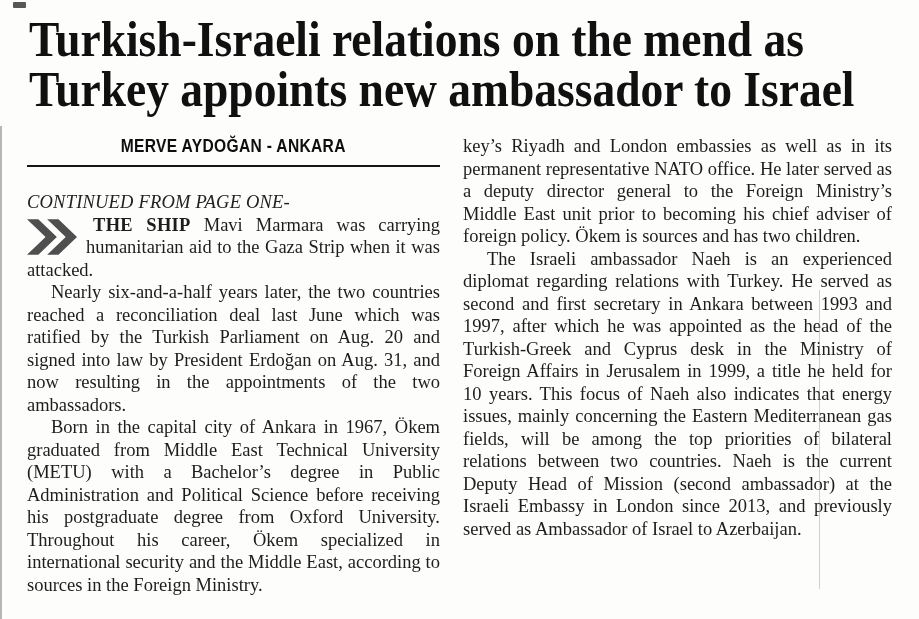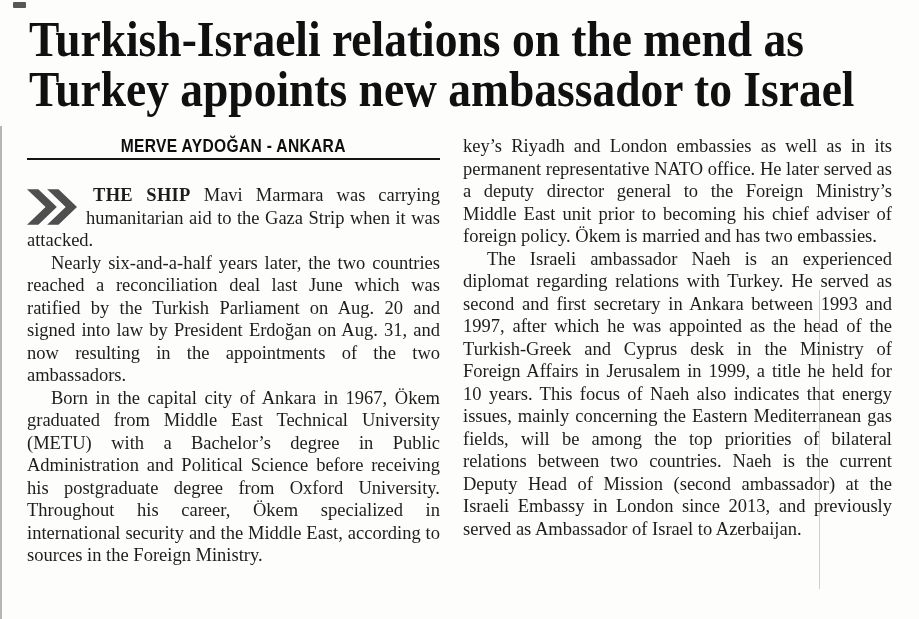--- a/index.html
+++ b/index.html
@@ -43,21 +43,21 @@
     transform-origin: 0 50%;
   }
   
   .columns { display: flex; gap: 23px; align-items: flex-start; }
   .col-left  { width: 413px; flex: none; }
   .col-right { width: 429px; flex: none; }
   
   .byline {
     text-align: center;
     border-bottom: 2px solid #151515;
-    padding-bottom: 1px;
+    padding-bottom: 8px;
     margin-bottom: 24px;
     line-height: 21px;
   }
   .byline-text {
     display: inline-block;
     font-family: "Liberation Sans", sans-serif;
     font-weight: bold;
     font-size: 19px;
     letter-spacing: 0.4px;
     color: #0e0e0e;
@@ -103,35 +103,36 @@
     <span class="hl">Turkey appoints new ambassador to Israel</span>
   </h1>
 
   <div class="columns">
 
     <div class="col col-left">
       <div class="byline">
         <span class="byline-text">MERVE AYDOĞAN - ANKARA</span>
       </div>
 
+      <p class="continued">CONTINUED FROM PAGE ONE-</p>
 
       <p class="para">
         <span class="chevron">
           <svg viewBox="0 0 62 46" xmlns="http://www.w3.org/2000/svg" aria-hidden="true">
             <polygon points="0,1 14,1 37,23 14,45 0,45 23,23" fill="#4f4f4f"></polygon>
             <polygon points="25,1 39,1 62,23 39,45 25,45 48,23" fill="#4f4f4f"></polygon>
           </svg>
         </span>
         <b class="lead-bold">THE SHIP</b>
         <span>Mavi Marmara was carrying humanitarian aid to the Gaza Strip when it was attacked.</span>
       </p>
 
       <p class="para indent">Nearly six-and-a-half years later, the two countries reached a reconciliation deal last June which was ratified by the Turkish Parliament on Aug. 20 and signed into law by President Erdoğan on Aug. 31, and now resulting in the appointments of the two ambassadors.</p>
       <p class="para indent">Born in the capital city of Ankara in 1967, Ökem graduated from Middle East Technical University (METU) with a Bachelor’s degree in Public Administration and Political Science before receiving his postgraduate degree from Oxford University. Throughout his career, Ökem specialized in international security and the Middle East, according to sources in the Foreign Ministry.</p>
     </div>
 
     <div class="col col-right">
-      <p class="para">key’s Riyadh and London embassies as well as in its permanent representative NATO office. He later served as a deputy director general to the Foreign Ministry’s Middle East unit prior to becoming his chief adviser of foreign policy. Ökem is married and has two embassies.</p>
+      <p class="para">key’s Riyadh and London embassies as well as in its permanent representative NATO office. He later served as a deputy director general to the Foreign Ministry’s Middle East unit prior to becoming his chief adviser of foreign policy. Ökem is sources and has two children.</p>
       <p class="para indent">The Israeli ambassador Naeh is an experienced diplomat regarding relations with Turkey. He served as second and first secretary in Ankara between 1993 and 1997, after which he was appointed as the head of the Turkish-Greek and Cyprus desk in the Ministry of Foreign Affairs in Jerusalem in 1999, a title he held for 10 years. This focus of Naeh also indicates that energy issues, mainly concerning the Eastern Mediterranean gas fields, will be among the top priorities of bilateral relations between two countries. Naeh is the current Deputy Head of Mission (second ambassador) at the Israeli Embassy in London since 2013, and previously served as Ambassador of Israel to Azerbaijan.</p>
     </div>
 
   </div>
 </div>
 
 </body></html>

